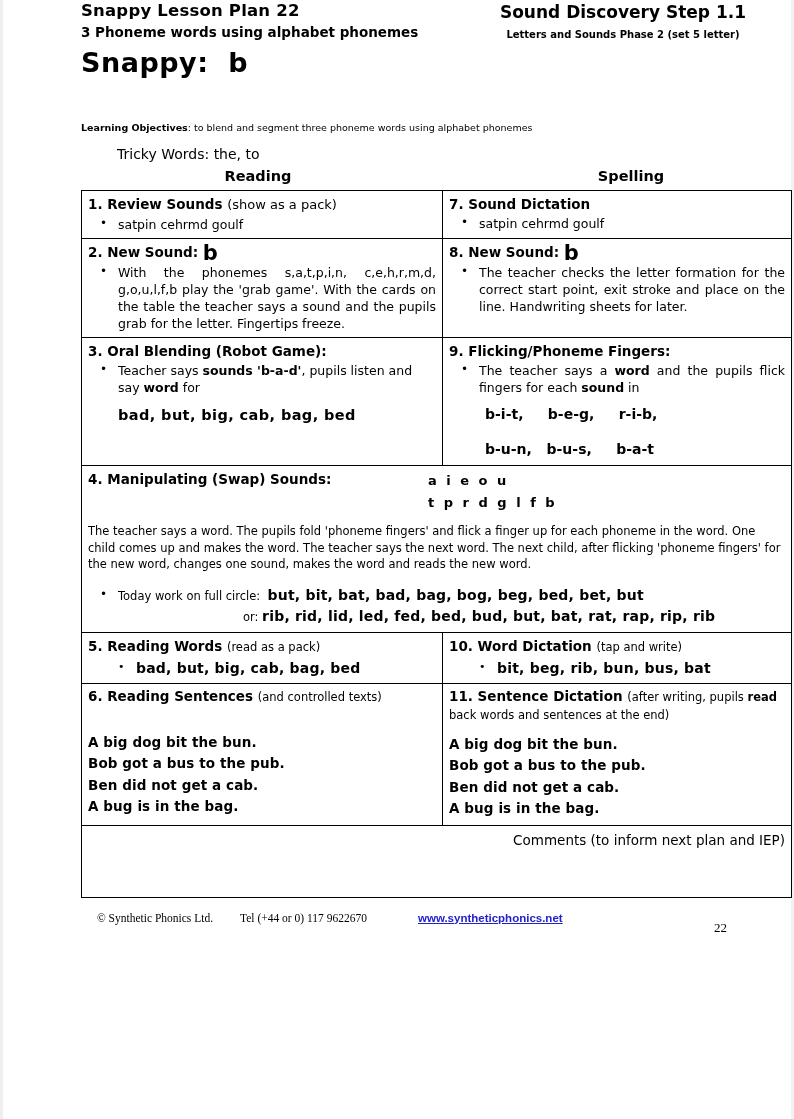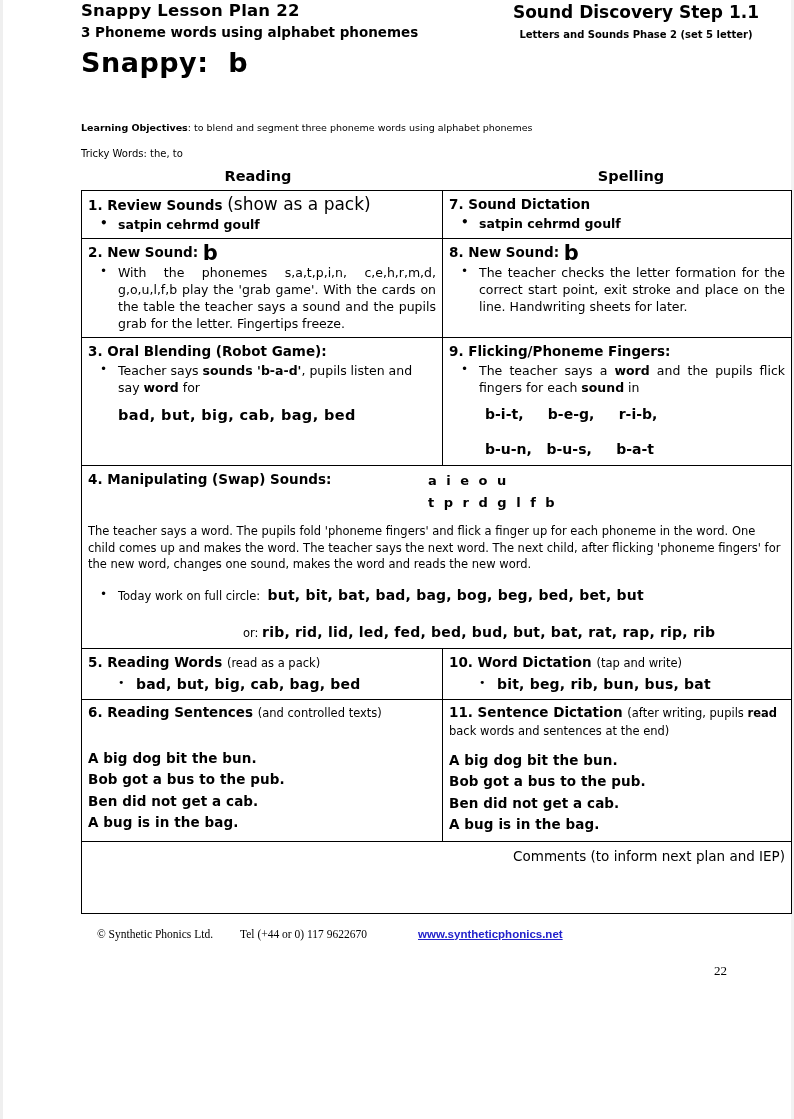--- a/index.html
+++ b/index.html
@@ -42,21 +42,21 @@
     top: 0;
     width: 684px;
   }
 
   
   .hdr {
     position: relative;
     height: 108px;
   }
   .hdr-left { position: absolute; left: 0; top: 0; }
-  .hdr-right { position: absolute; left: 413px; top: 0; width: 284px; text-align: center; }
+  .hdr-right { position: absolute; left: 400px; top: 0; width: 284px; text-align: center; }
 
   .t-title {
     font-size: 16.5px;
     font-weight: bold;
     letter-spacing: .2px;
     line-height: 22px;
     white-space: nowrap;
   }
   .t-sub {
     font-size: 13.5px;
@@ -89,22 +89,23 @@
   .obj {
     margin-top: 13px;
     font-size: 9.5px;
     line-height: 13px;
   }
   .obj-row { white-space: nowrap; }
   .obj-lab { font-weight: bold; }
   .obj-lab-pad { display: inline-block; min-width: 92px; }
   .tricky {
     margin-top: 13px;
-    font-size: 10px;
+    font-size: 14px;
     line-height: 14px;
+    margin-left: 36px;
   }
 
   
   .colheads {
     position: relative;
     height: 22px;
     margin-top: 7px;
   }
   .colhead {
     position: absolute;
@@ -128,21 +129,21 @@
     padding: 4px 6px 5px 6px;
   }
   td.c-left  { width: 348px; }
   td.c-right { width: 336px; }
 
   .hd {
     font-size: 13.5px;
     font-weight: bold;
     line-height: 18px;
   }
-  .hd .norm { font-weight: normal; font-size: 17px; }
+  .hd .norm { font-weight: normal; font-size: 13px; }
   .hd .bigb { font-size: 21px; font-weight: bold; line-height: 18px; vertical-align: -3px; }
 
   ul.b {
     list-style: none;
     margin: 2px 0 0 0;
     padding: 0;
   }
   ul.b > li {
     position: relative;
     padding-left: 30px;
@@ -150,21 +151,21 @@
     line-height: 17px;
   }
   ul.b > li:before {
     content: "\2022";
     position: absolute;
     left: 12px;
     top: -1px;
     font-size: 12px;
   }
   li.bold-words {
-    font-weight: bold;
+    font-weight: normal;
     font-size: 13.5px;
     line-height: 19px;
   }
   .just-all { text-align: justify; text-align-last: left; }
 
   .big-row {
     margin-top: 9px;
     font-size: 14.5px;
     font-weight: bold;
     letter-spacing: .4px;
@@ -223,21 +224,21 @@
     left: 12px;
     top: -1px;
     font-size: 12px;
   }
   .fc-words {
     font-size: 14px;
     font-weight: bold;
     letter-spacing: .2px;
   }
   .or-row {
-    margin-top: 17px;
+    margin-top: 1px;
     padding-left: 155px;
     font-size: 11.5px;
     line-height: 19px;
   }
 
   
   .hd5 { font-size: 13.5px; font-weight: bold; line-height: 18px; }
   .hd5 .norm { font-weight: normal; font-size: 11.5px; }
   ul.b5 { list-style: none; margin: 2px 0 0 0; padding: 0; }
   ul.b5 > li {
@@ -301,21 +302,21 @@
     left: 337px; top: 0;
     font-size: 11.5px;
     font-family: "Liberation Sans", sans-serif;
     font-weight: bold;
     color: #2222cc;
     text-decoration: underline;
     white-space: nowrap;
   }
   .f-page {
     position: absolute;
-    left: 0; top: 35px;
+    left: 0; top: 8px;
     width: 646px;
     text-align: right;
     font-size: 13px;
   }
 </style>
 </head>
 <body>
 
 <div class="page">
   <div class="page-edge-l"></div>

